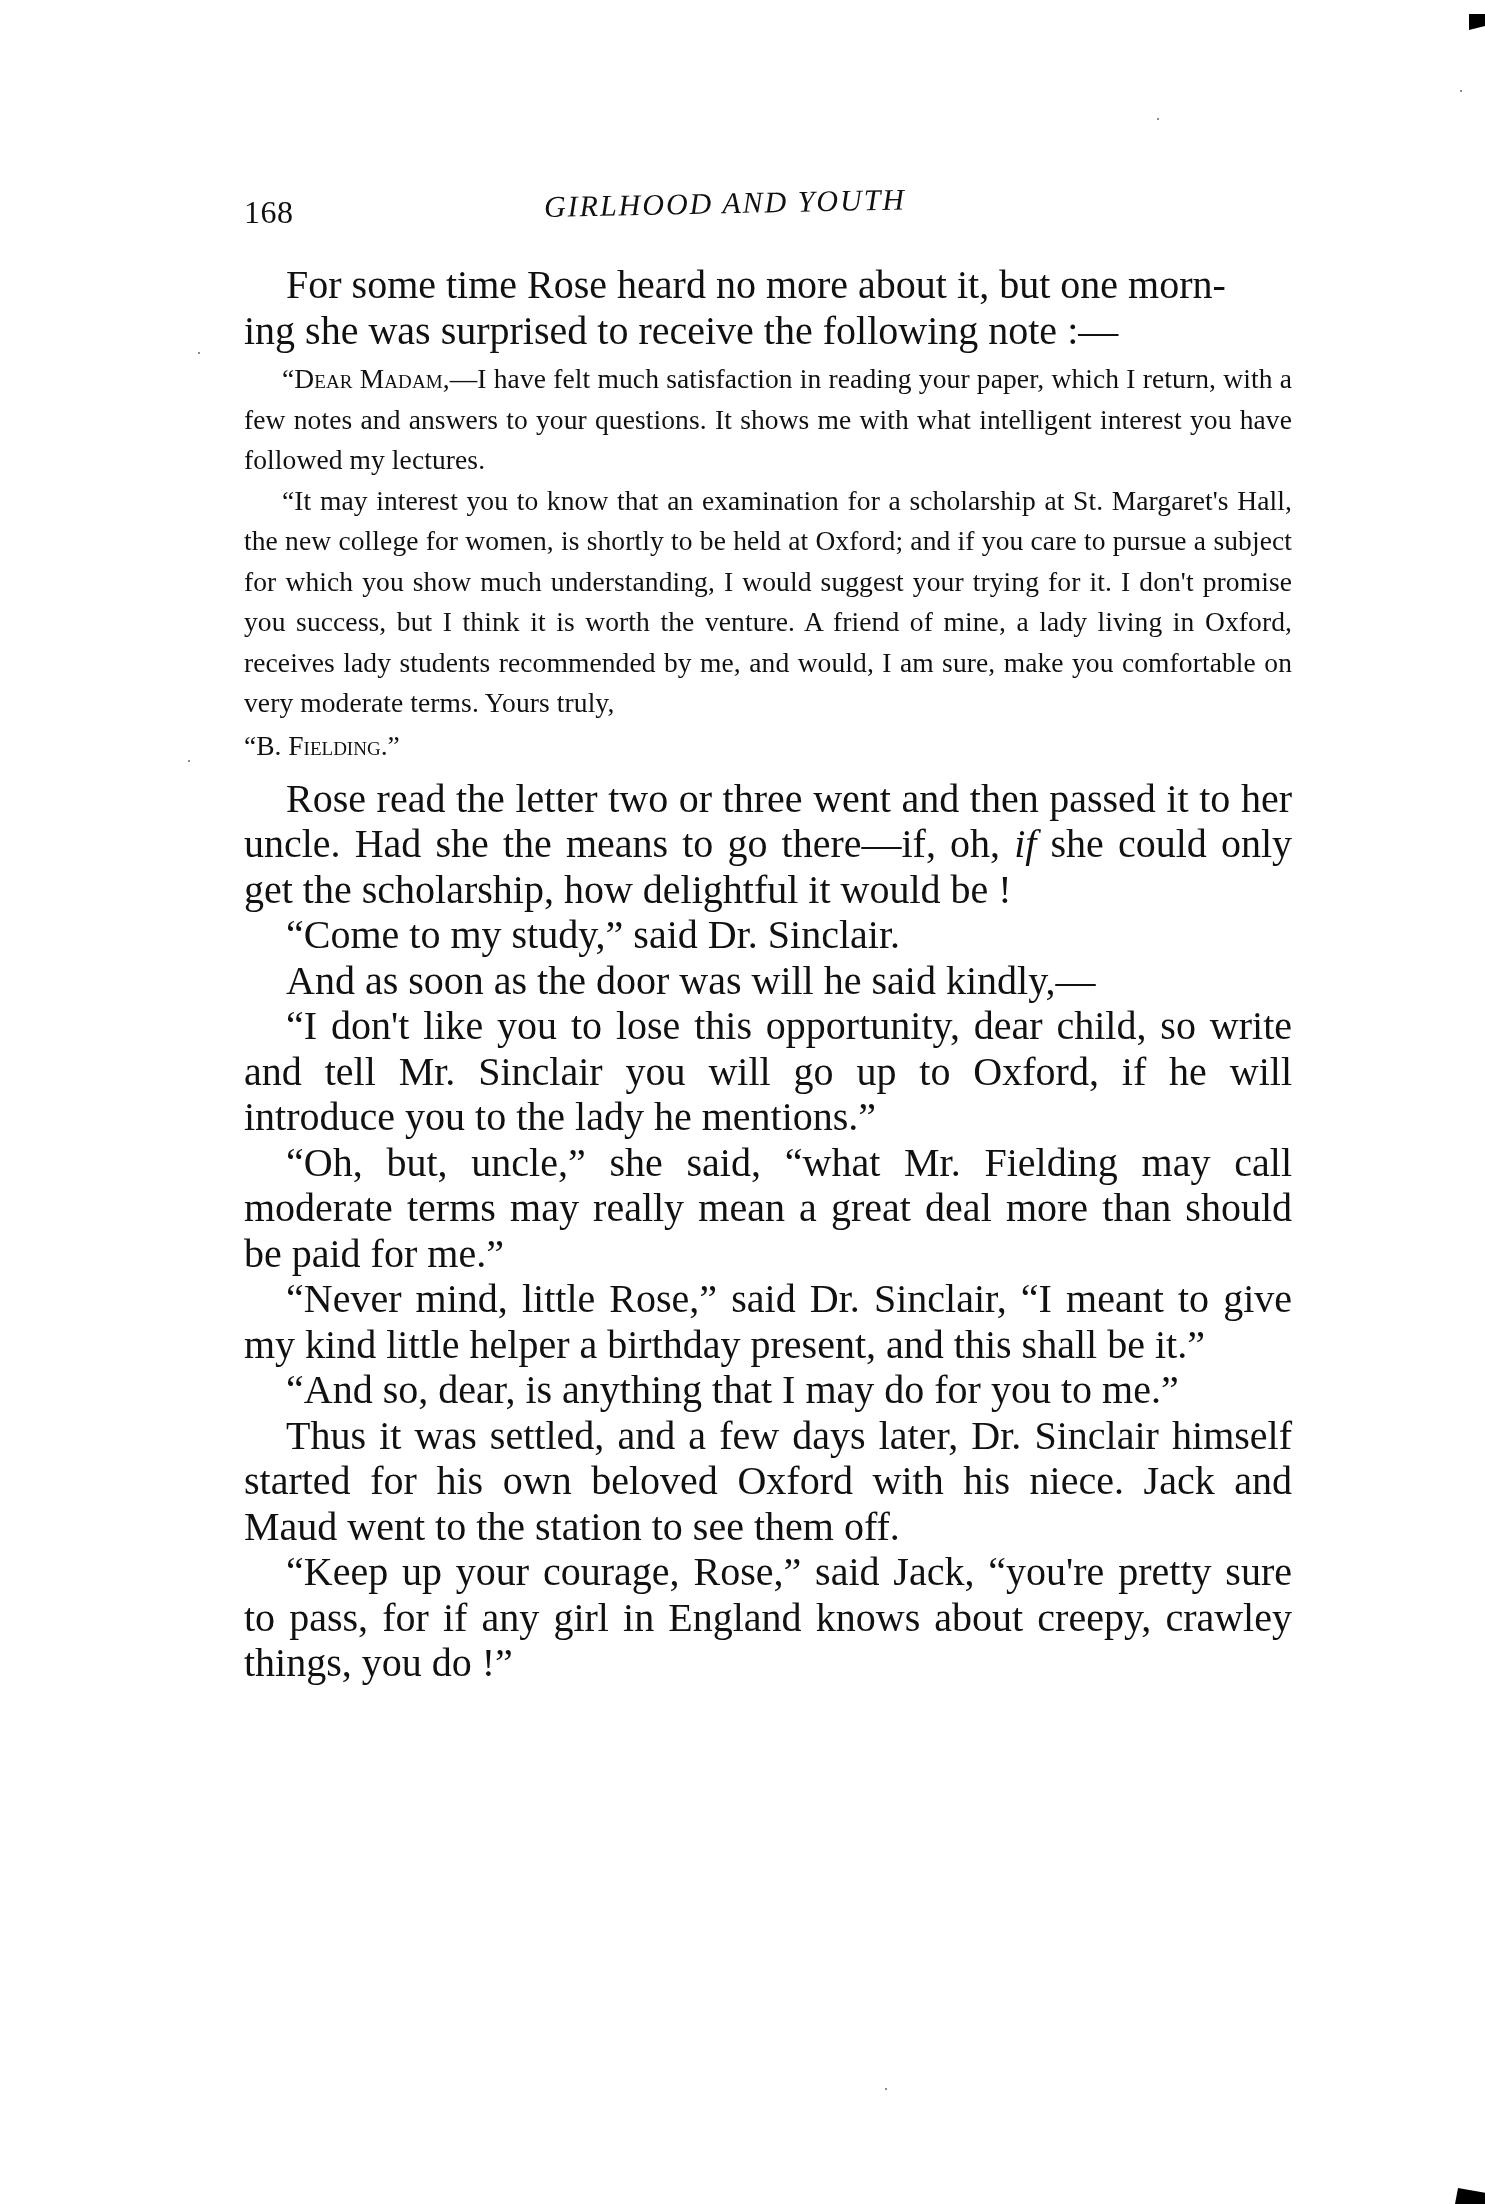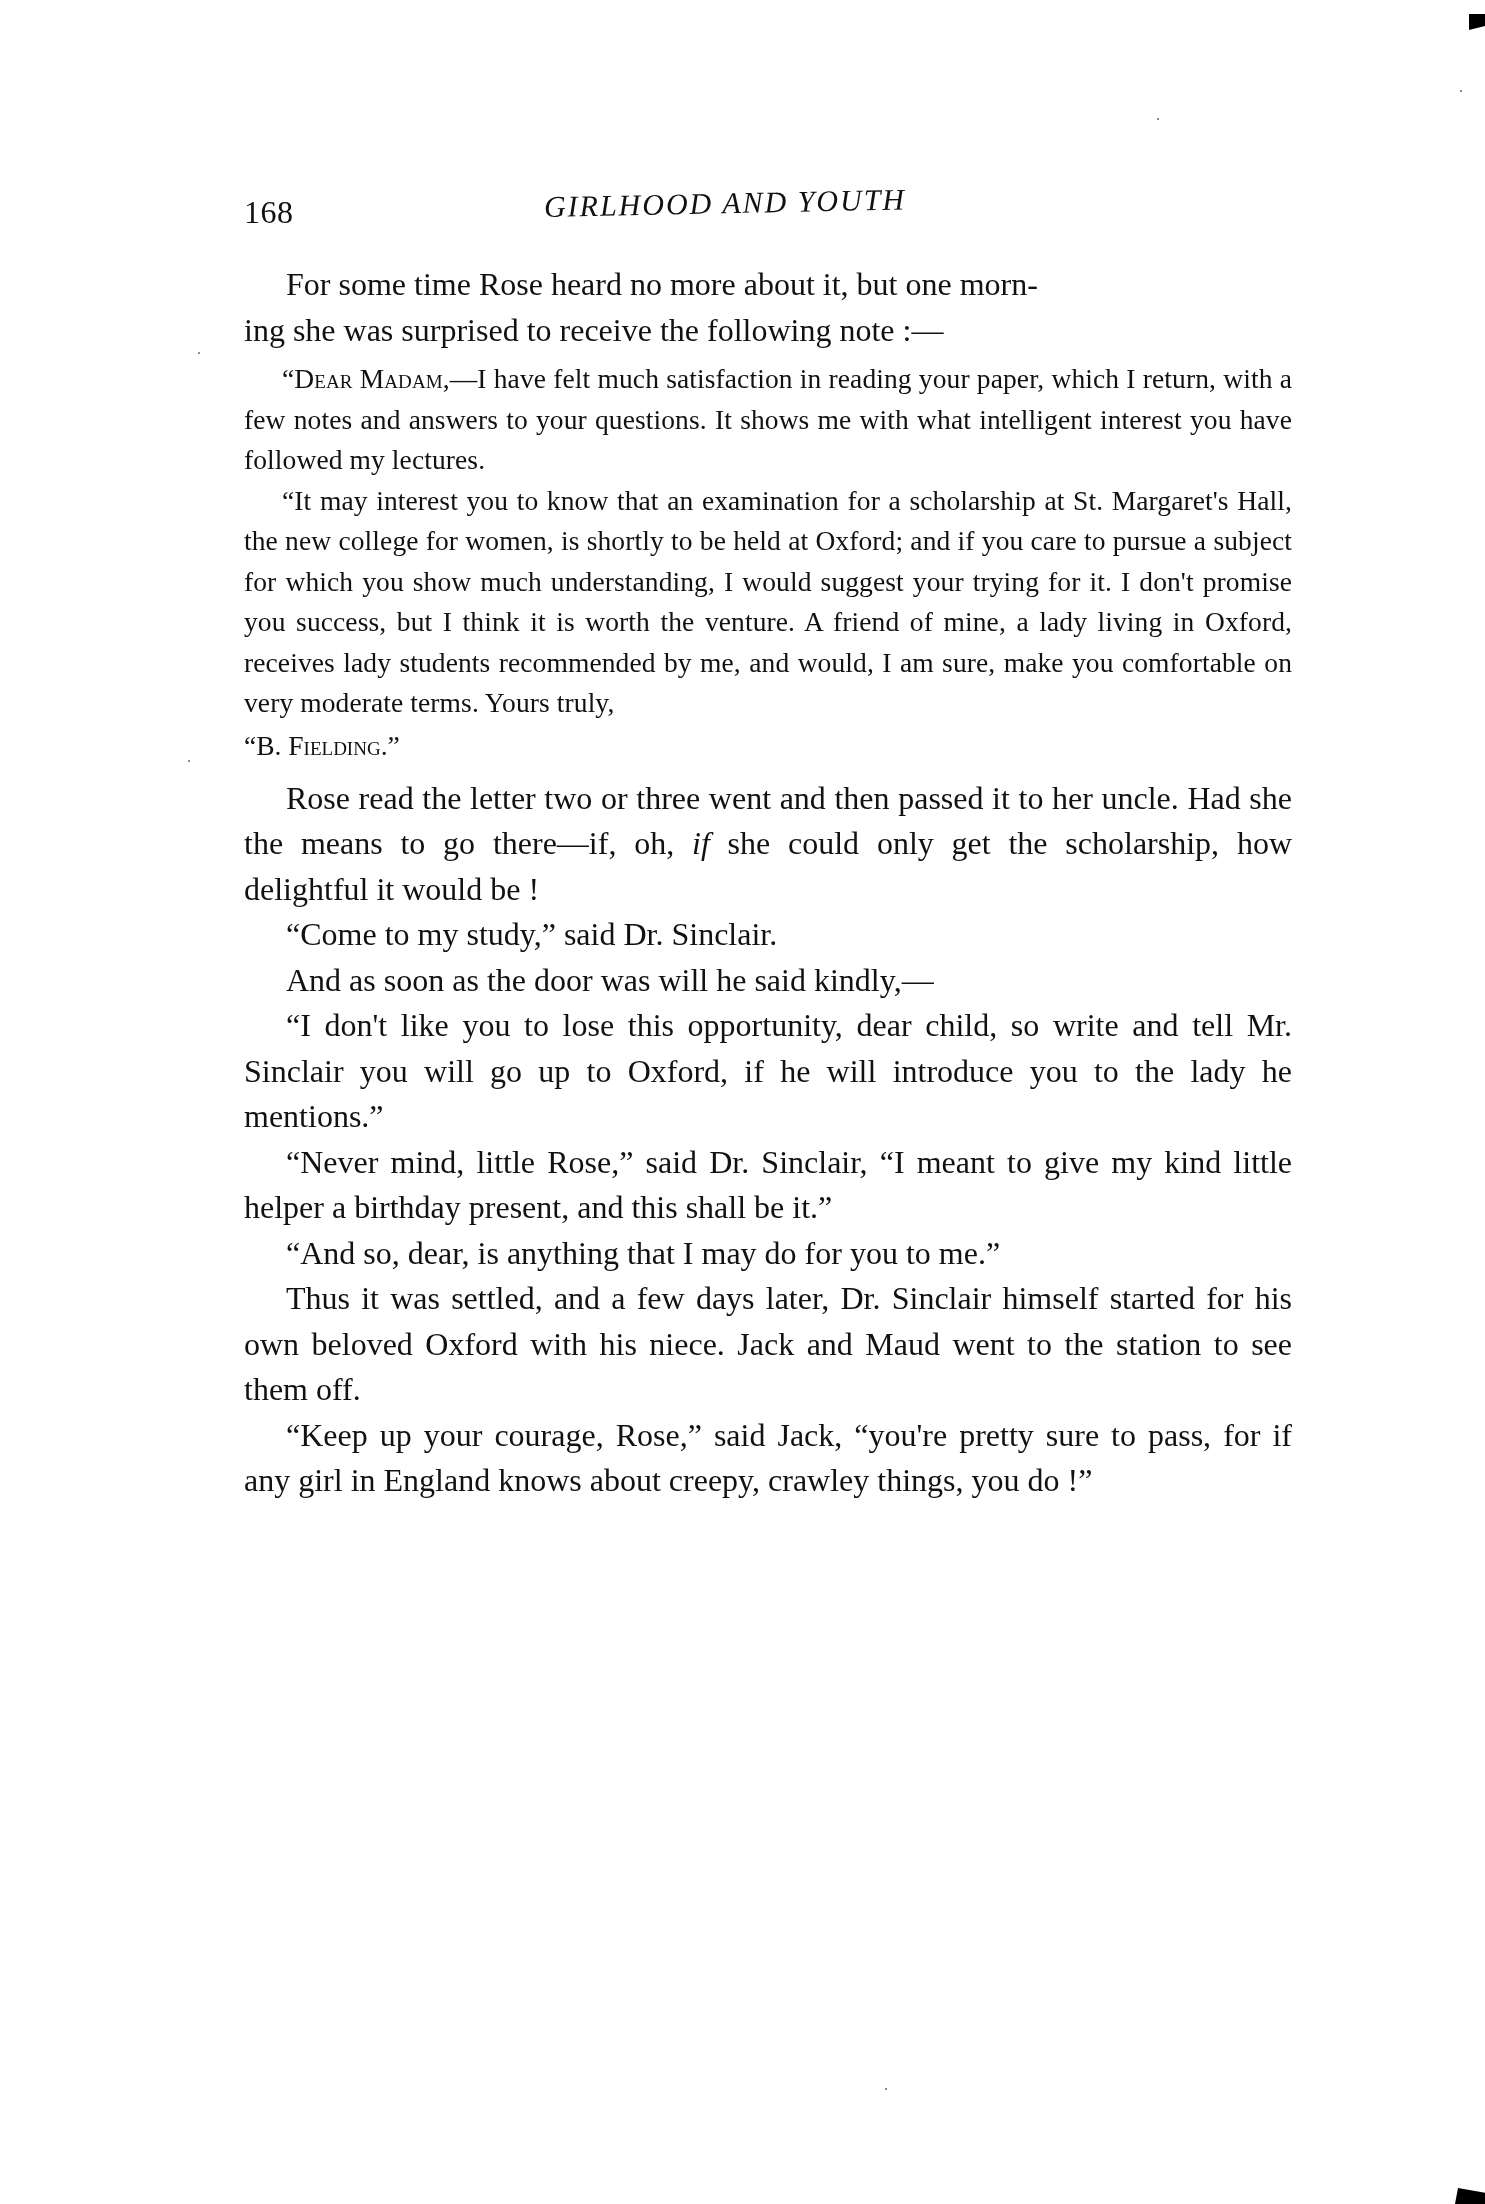--- a/index.html
+++ b/index.html
@@ -69,21 +69,21 @@
       left: 244px;
       top: 262px;
       width: 1048px;
     }
     .para {
       margin: 0;
       text-align: justify;
       text-align-last: left;
     }
     .main {
-      font-size: 32px;
+      font-size: 40px;
       line-height: 45.5px;
     }
     .letter {
       font-size: 27.5px;
       line-height: 40.5px;
       letter-spacing: 0.1px;
     }
     .indent {
       text-indent: 42px;
     }
@@ -133,18 +133,19 @@
     <p class="para letter indent">“<span class="sc">Dear Madam,</span><span>—I have felt much satisfaction in reading your paper, which I return, with a few notes and answers to your questions.  It shows me with what intelligent interest you have followed my lectures.</span></p>
     <p class="para letter indent">“<span>It may interest you to know that an examination for a scholarship at St. Margaret's Hall, the new college for women, is shortly to be held at Oxford; and if you care to pursue a subject for which you show much understanding, I would suggest your trying for it.  I don't promise you success, but I think it is worth the venture.  A friend of mine, a lady living in Oxford, receives lady students recommended by me, and would, I am sure, make you comfortable on very moderate terms.  Yours truly,</span></p>
     <div class="signature">“<span class="sc">B. Fielding.</span>”</div>
   </div>
 
   <p class="para main indent"><span>Rose read the letter two or three went and then passed it to her uncle.  Had she the means to go there—if, oh, </span><em>if</em><span> she could only get the scholarship, how delightful it would be !</span></p>
 
   <p class="para main indent">“Come to my study,” said Dr. Sinclair.</p>
   <p class="para main indent">And as soon as the door was will he said kindly,—</p>
   <p class="para main indent">“I don't like you to lose this opportunity, dear child, so write and tell Mr. Sinclair you will go up to Oxford, if he will introduce you to the lady he mentions.”</p>
+  <p class="para main indent">“Oh, but, uncle,” she said, “what Mr. Fielding may call moderate terms may really mean a great deal more than should be paid for me.”</p>
   <p class="para main indent">“Never mind, little Rose,” said Dr. Sinclair, “I meant to give my kind little helper a birthday present, and this shall be it.”</p>
   <p class="para main indent">“And so, dear, is anything that I may do for you to me.”</p>
   <p class="para main indent">Thus it was settled, and a few days later, Dr. Sinclair himself started for his own beloved Oxford with his niece. Jack and Maud went to the station to see them off.</p>
   <p class="para main indent">“Keep up your courage, Rose,” said Jack, “you're pretty sure to pass, for if any girl in England knows about creepy, crawley things, you do !”</p>
 
 </div>
 
 </body></html>

